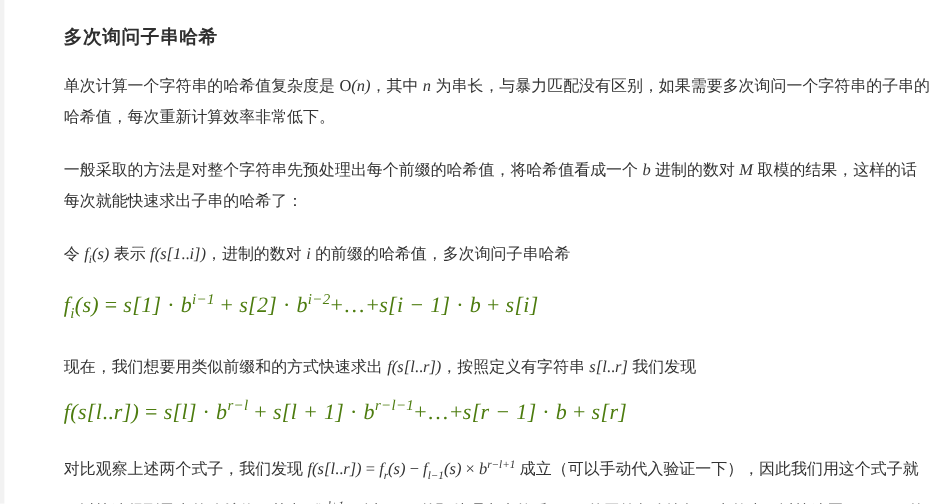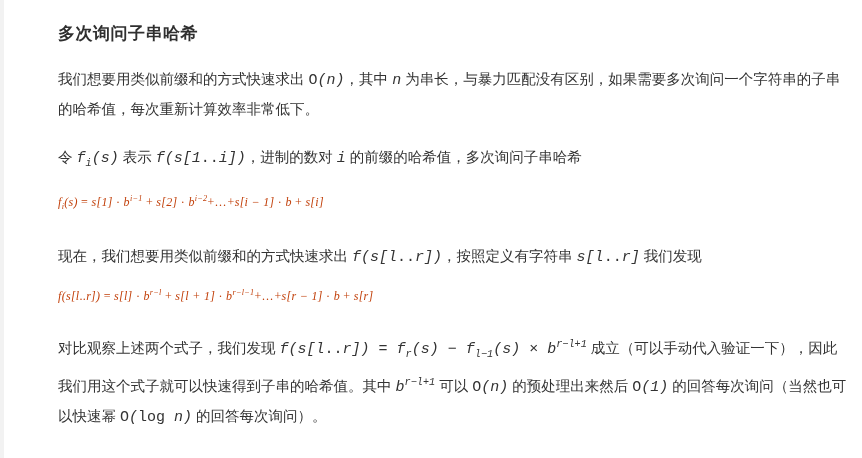--- a/index.html
+++ b/index.html
@@ -45,34 +45,34 @@
   }
   p.para {
     font-family: "Liberation Sans", sans-serif;
     font-size: 14.5px;
     line-height: 28px;
     color: #333333;
     margin: 20px 0 0 0;
     text-align: left;
   }
   .math {
-    font-family: Liberation Mono, monospace;
+    font-family: Liberation Serif, serif;
     font-style: italic;
     font-size: 15px;
   }
   .math .up {
     font-style: normal;
   }
   .mathline {
     font-family: "Liberation Serif", serif;
     font-style: italic;
-    font-size: 12px;
+    font-size: 20px;
     line-height: 30px;
     margin: 6px 0 0 0;
-    color: #c2410c;
+    color: #4d7c0f;
     letter-spacing: 0.3px;
   }
   .mathline .up {
     font-style: normal;
   }
   sup {
     font-size: 0.68em;
     vertical-align: super;
     font-style: italic;
   }
@@ -90,23 +90,26 @@
 <body>
 
 <div class="page">
   <div class="left-rule"></div>
 
   <div class="content">
 
     <h1 class="doc-title">多次询问子串哈希</h1>
 
     <p class="para">
-      <span>我们想要用类似前缀和的方式快速求出 </span><span class="math"><span class="up">O</span>(<span>n</span>)</span><span>，其中 </span><span class="math">n</span><span> 为串长，与暴力匹配没有区别，如果需要多次询问一个字符串的子串的哈希值，每次重新计算效率非常低下。</span>
+      <span>单次计算一个字符串的哈希值复杂度是 </span><span class="math"><span class="up">O</span>(<span>n</span>)</span><span>，其中 </span><span class="math">n</span><span> 为串长，与暴力匹配没有区别，如果需要多次询问一个字符串的子串的哈希值，每次重新计算效率非常低下。</span>
     </p>
 
+    <p class="para">
+      <span>一般采取的方法是对整个字符串先预处理出每个前缀的哈希值，将哈希值看成一个 </span><span class="math">b</span><span> 进制的数对 </span><span class="math">M</span><span> 取模的结果，这样的话每次就能快速求出子串的哈希了：</span>
+    </p>
 
     <p class="para">
       <span>令 </span><span class="math">f<sub>i</sub>(s)</span><span> 表示 </span><span class="math">f(s[1<span class="up">..</span>i])</span><span>，进制的数对 </span><span class="math">i</span><span> 的前缀的哈希值，多次询问子串哈希</span>
     </p>
 
     <div class="mathline">
       f<sub>i</sub>(s) <span class="up">=</span> s[1] <span class="up">·</span> b<sup>i−1</sup> <span class="up">+</span> s[2] <span class="up">·</span> b<sup>i−2</sup><span class="up">+</span><span class="dots">…</span><span class="up">+</span>s[i − 1] <span class="up">·</span> b <span class="up">+</span> s[i]
     </div>
 
     <p class="para">

